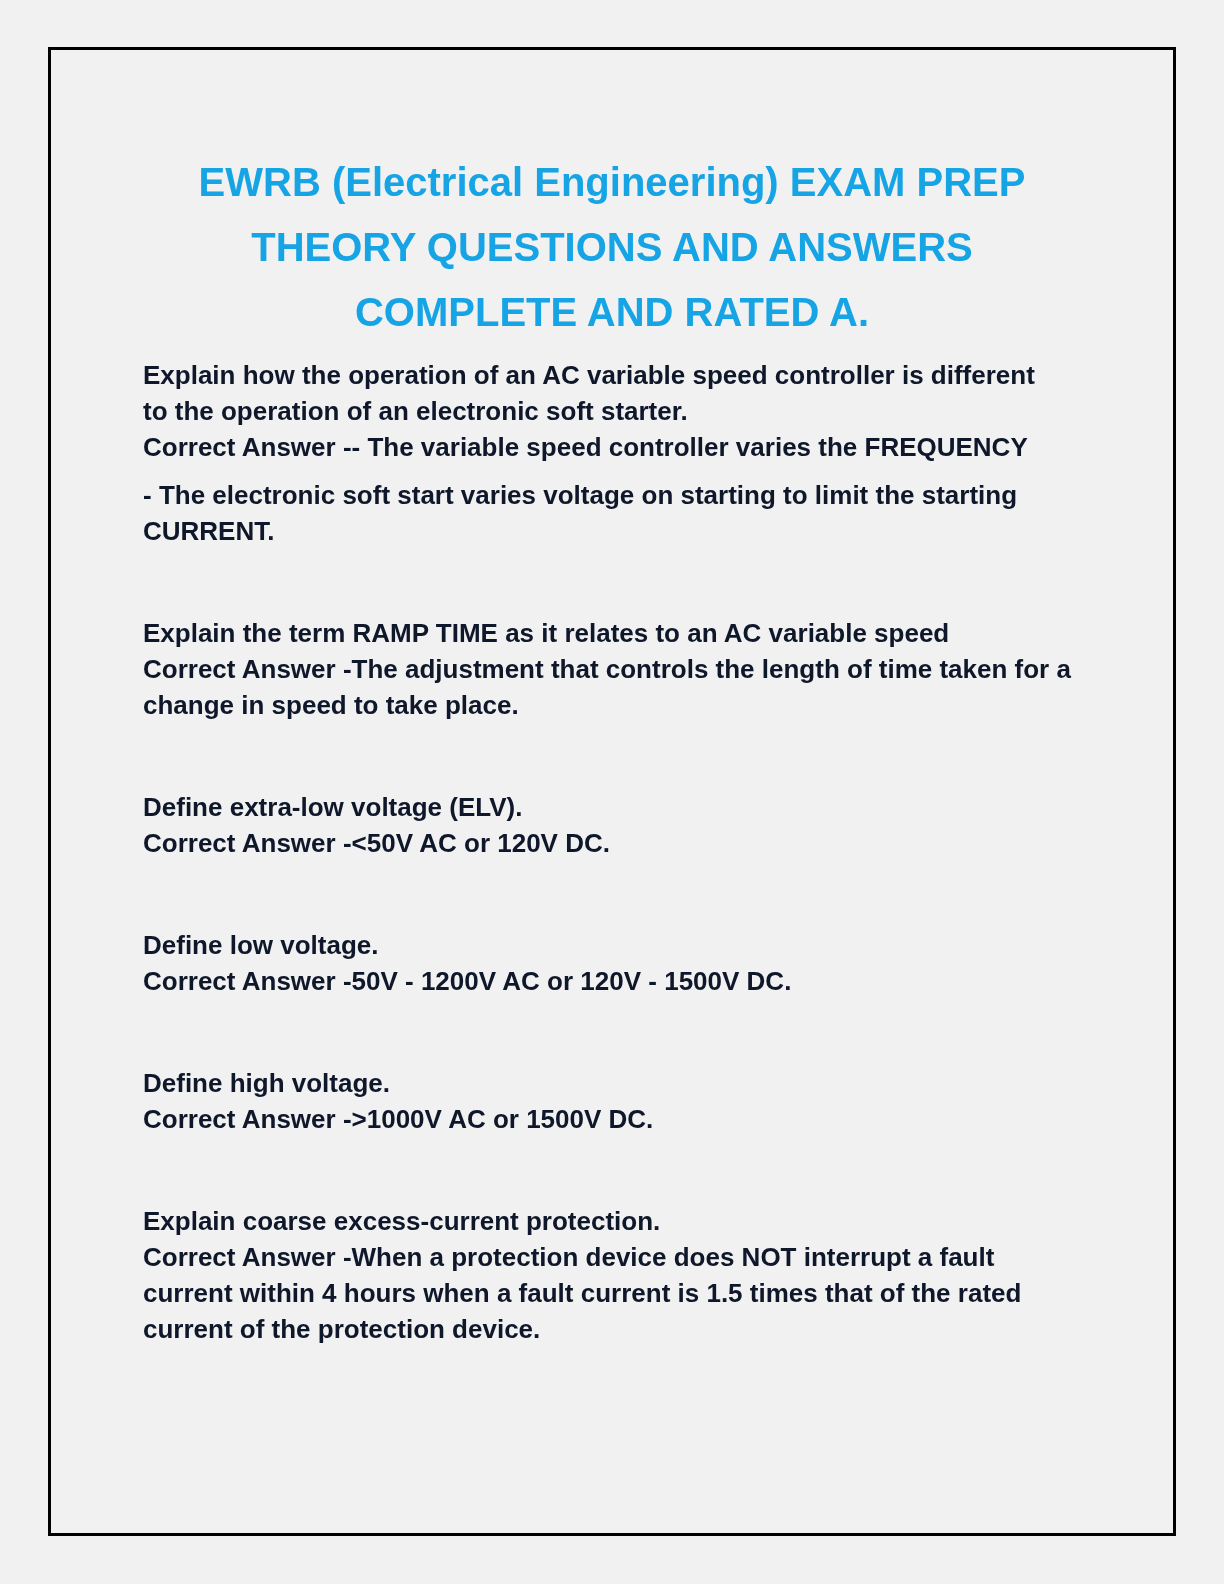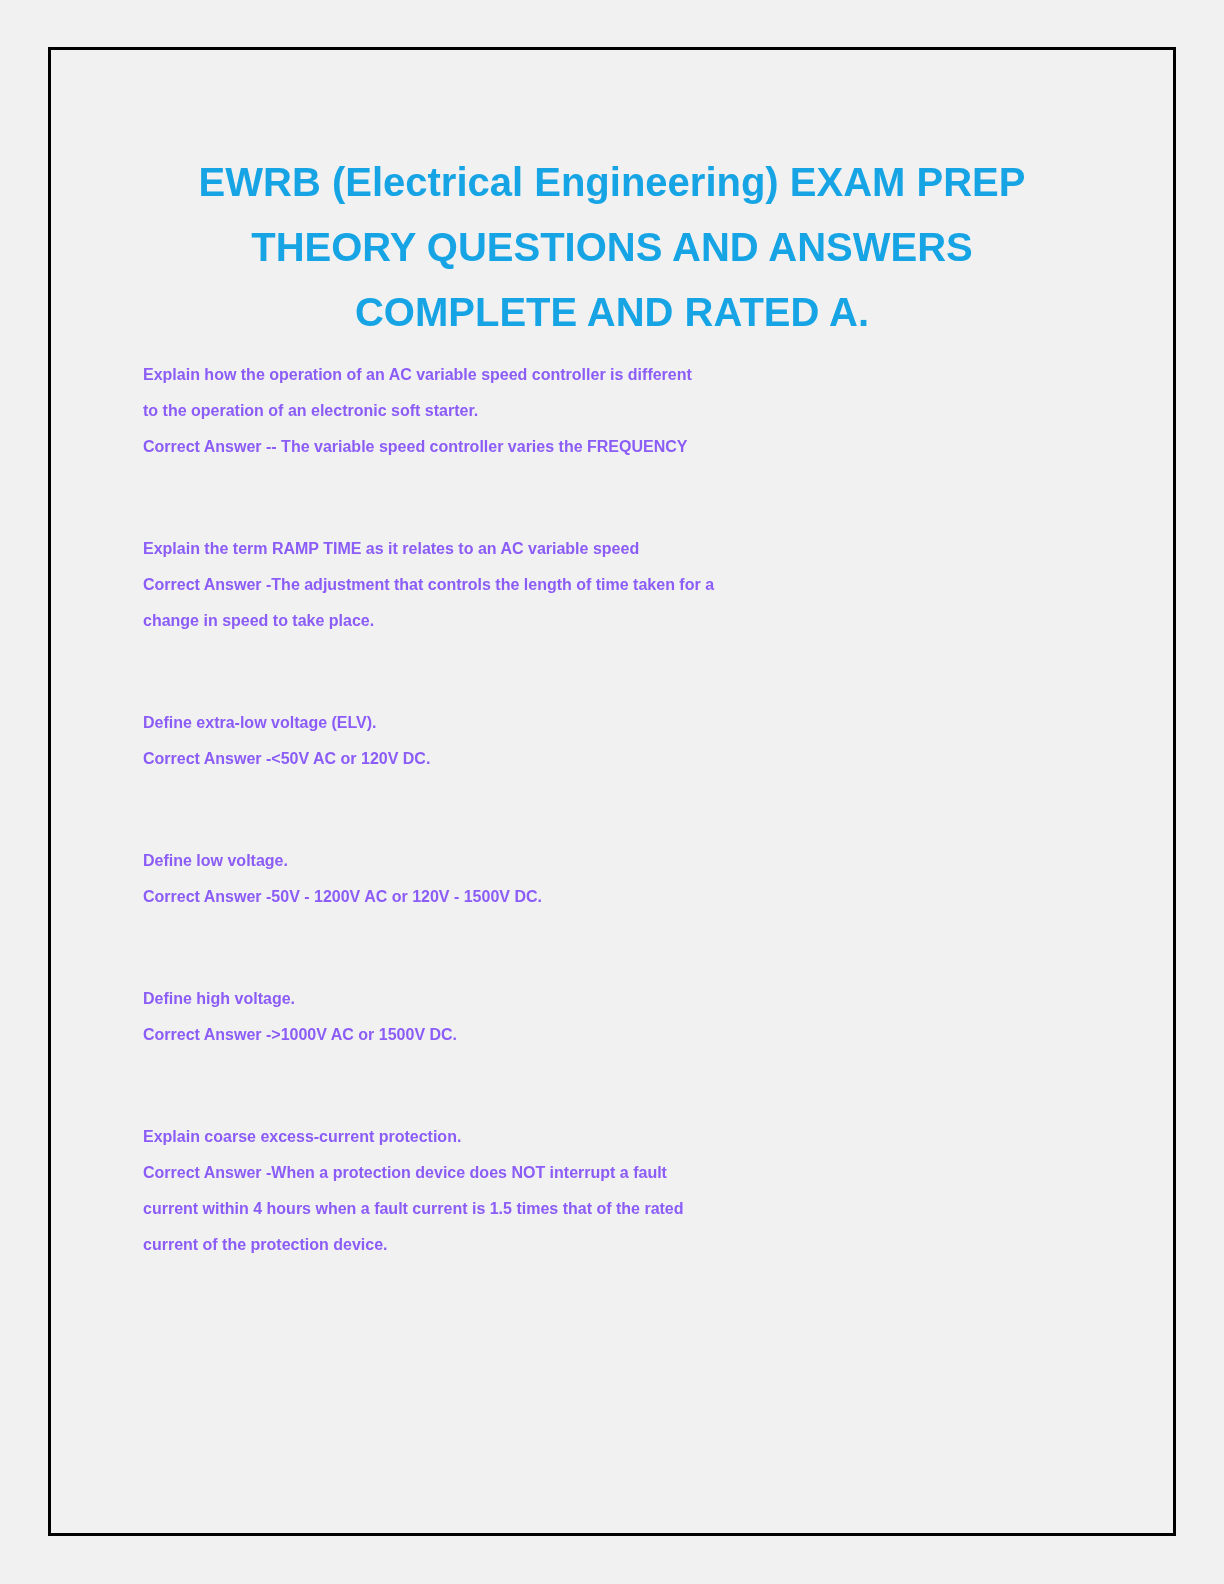--- a/index.html
+++ b/index.html
@@ -34,22 +34,22 @@
     font-weight: bold;
     line-height: 65px;
   }
   .title-line {
     display: block;
     text-decoration-thickness: 4px;
     text-underline-offset: 8px;
   }
   .doc-body {
     margin-top: 12px;
-    color: #8b5cf6;
-    font-size: 16px;
+    color: #0f172a;
+    font-size: 26px;
     font-weight: bold;
     line-height: 36px;
   }
   .qa-section + .qa-section {
     margin-top: 66px;
   }
   .para + .para {
     margin-top: 12px;
   }
   .tline {
@@ -69,20 +69,24 @@
         <span class="title-line">COMPLETE AND RATED A.</span>
       </h1>
 
       <div class="doc-body">
 
         <section class="qa-section">
           <p class="para">
             <span class="tline">Explain how the operation of an AC variable speed controller is different</span>
             <span class="tline">to the operation of an electronic soft starter.</span>
             <span class="tline">Correct Answer -- The variable speed controller varies the FREQUENCY</span>
+          </p>
+          <p class="para">
+            <span class="tline">- The electronic soft start varies voltage on starting to limit the starting</span>
+            <span class="tline">CURRENT.</span>
           </p>
         </section>
 
         <section class="qa-section">
           <p class="para">
             <span class="tline">Explain the term RAMP TIME as it relates to an AC variable speed</span>
             <span class="tline">Correct Answer -The adjustment that controls the length of time taken for a</span>
             <span class="tline">change in speed to take place.</span>
           </p>
         </section>

